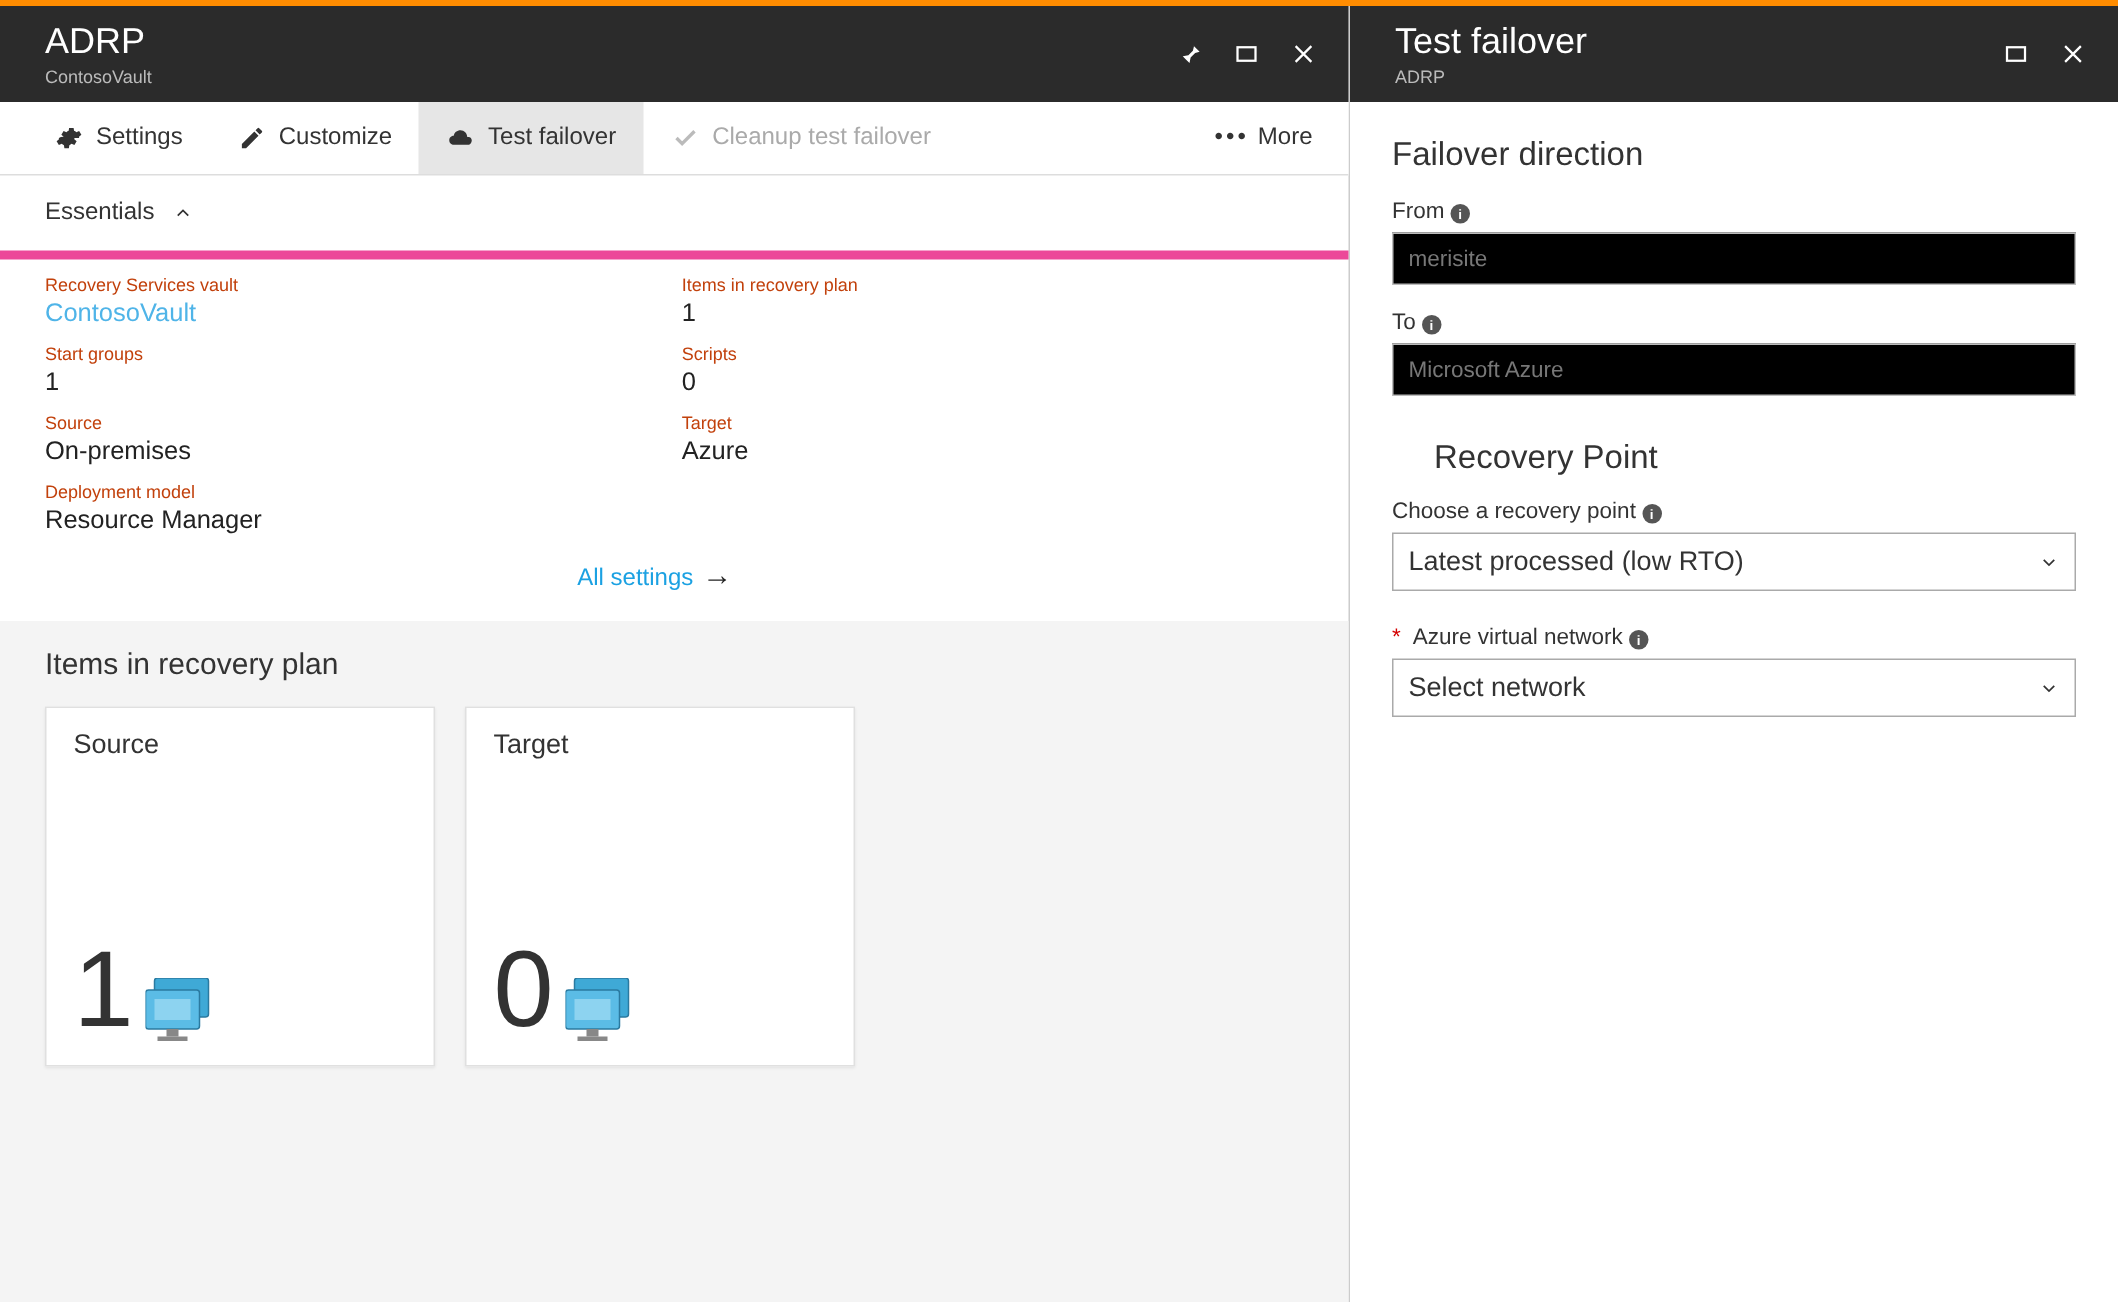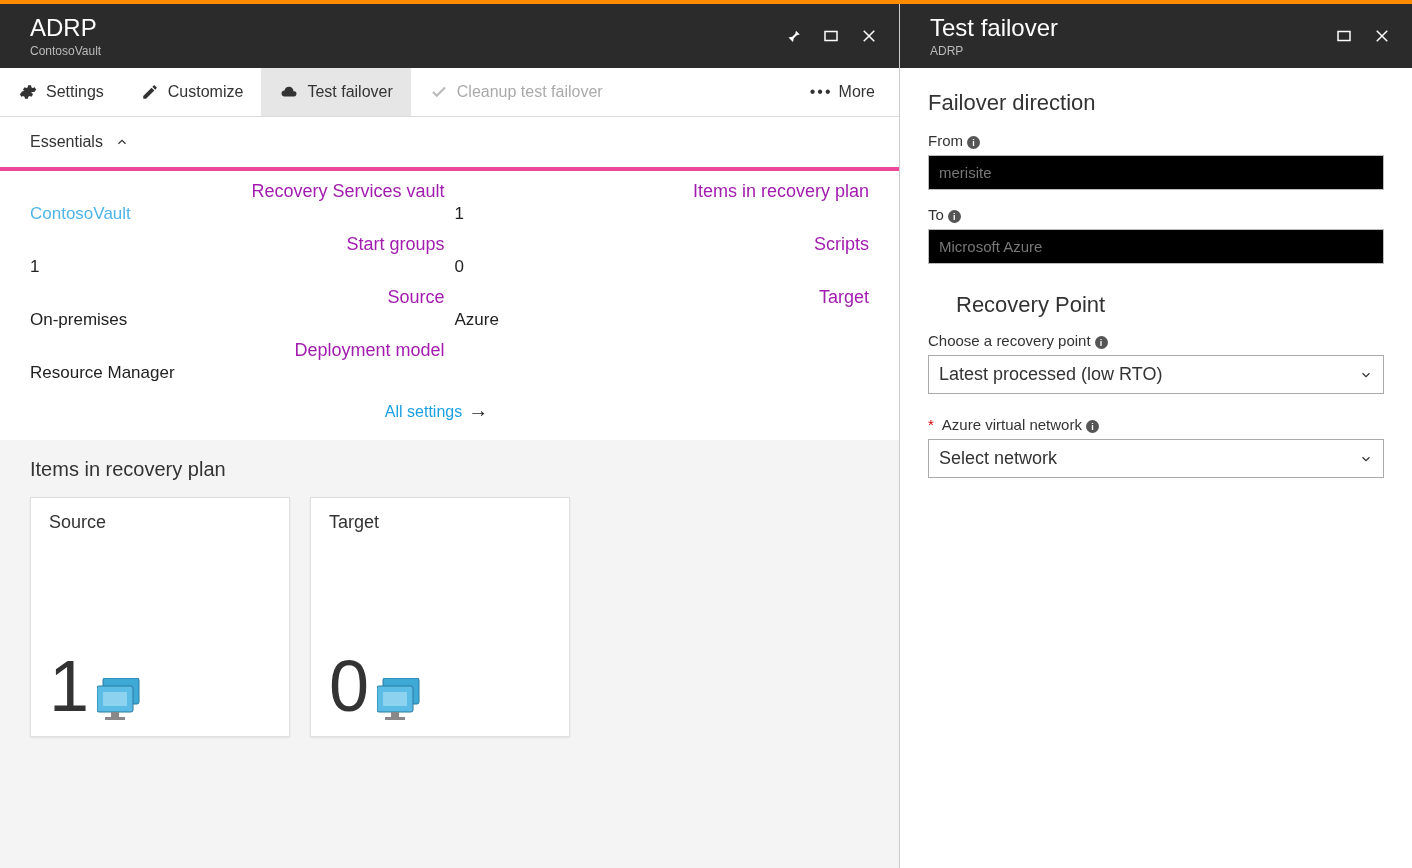--- a/index.html
+++ b/index.html
@@ -12,34 +12,34 @@
   
   .blade-header { background: #2b2b2b; color: #fff; padding: 10px 20px 10px 30px; display: flex; align-items: center; }
   .blade-title { font-size: 24px; font-weight: 400; }
   .blade-subtitle { font-size: 12px; color: #bbb; margin-top: 2px; }
   .blade-header-left { flex: 1; }
   .blade-header-actions { display: flex; gap: 18px; align-items: center; }
   .hdr-icon { width: 20px; height: 20px; color: #fff; cursor: pointer; display: inline-flex; align-items: center; justify-content: center; }
   .hdr-icon svg { width: 18px; height: 18px; stroke: #fff; fill: none; stroke-width: 2; }
 
   
-  .toolbar { display: flex; align-items: center; border-bottom: 1px solid #ddd; background: #fff; }
+  .toolbar { display: flex; align-items: center; border-bottom: 1px solid #ddd; background: #fff; padding-left: 18px; }
   .tb-item { display: flex; align-items: center; gap: 8px; padding: 14px 18px; font-size: 16px; color: #333; cursor: pointer; }
   .tb-item.active { background: #e6e6e6; }
   .tb-item.disabled { color: #aaa; cursor: default; }
   .tb-spacer { flex: 1; }
   .tb-more { padding: 14px 24px; font-size: 16px; display: flex; align-items: center; gap: 6px; cursor: pointer; }
   .tb-icon { width: 20px; height: 20px; display: inline-flex; align-items: center; justify-content: center; }
   .tb-icon svg { width: 18px; height: 18px; }
 
   
-  .essentials-bar { padding: 16px 30px; border-bottom: 4px solid #ec4899; display: flex; align-items: center; gap: 12px; font-size: 16px; cursor: pointer; }
+  .essentials-bar { padding: 16px 30px; border-bottom: 6px solid #ec4899; display: flex; align-items: center; gap: 12px; font-size: 16px; cursor: pointer; }
   .chev { width: 14px; height: 14px; }
   .essentials-grid { padding: 10px 30px 4px 30px; display: grid; grid-template-columns: 1fr 1fr; column-gap: 10px; row-gap: 10px; }
-  .ess-label { font-size: 18px; color: #a21caf; text-align: right; }
+  .ess-label { font-size: 12px; color: #c2410c; }
   .ess-value { font-size: 17px; color: #222; margin-top: 2px; }
   .ess-value.link { color: #4fb4e8; }
   .all-settings { text-align: center; padding: 12px 26px 18px 0; }
   .all-settings a { color: #1ba1e2; text-decoration: none; font-size: 16px; cursor: pointer; }
   .arrow-right { font-size: 20px; margin-left: 6px; color: #222; }
 
   
   .tiles-section { background: #f4f4f4; flex: 1; padding: 18px 30px; }
   .tiles-title { font-size: 20px; margin-bottom: 16px; }
   .tiles-row { display: flex; gap: 20px; }

